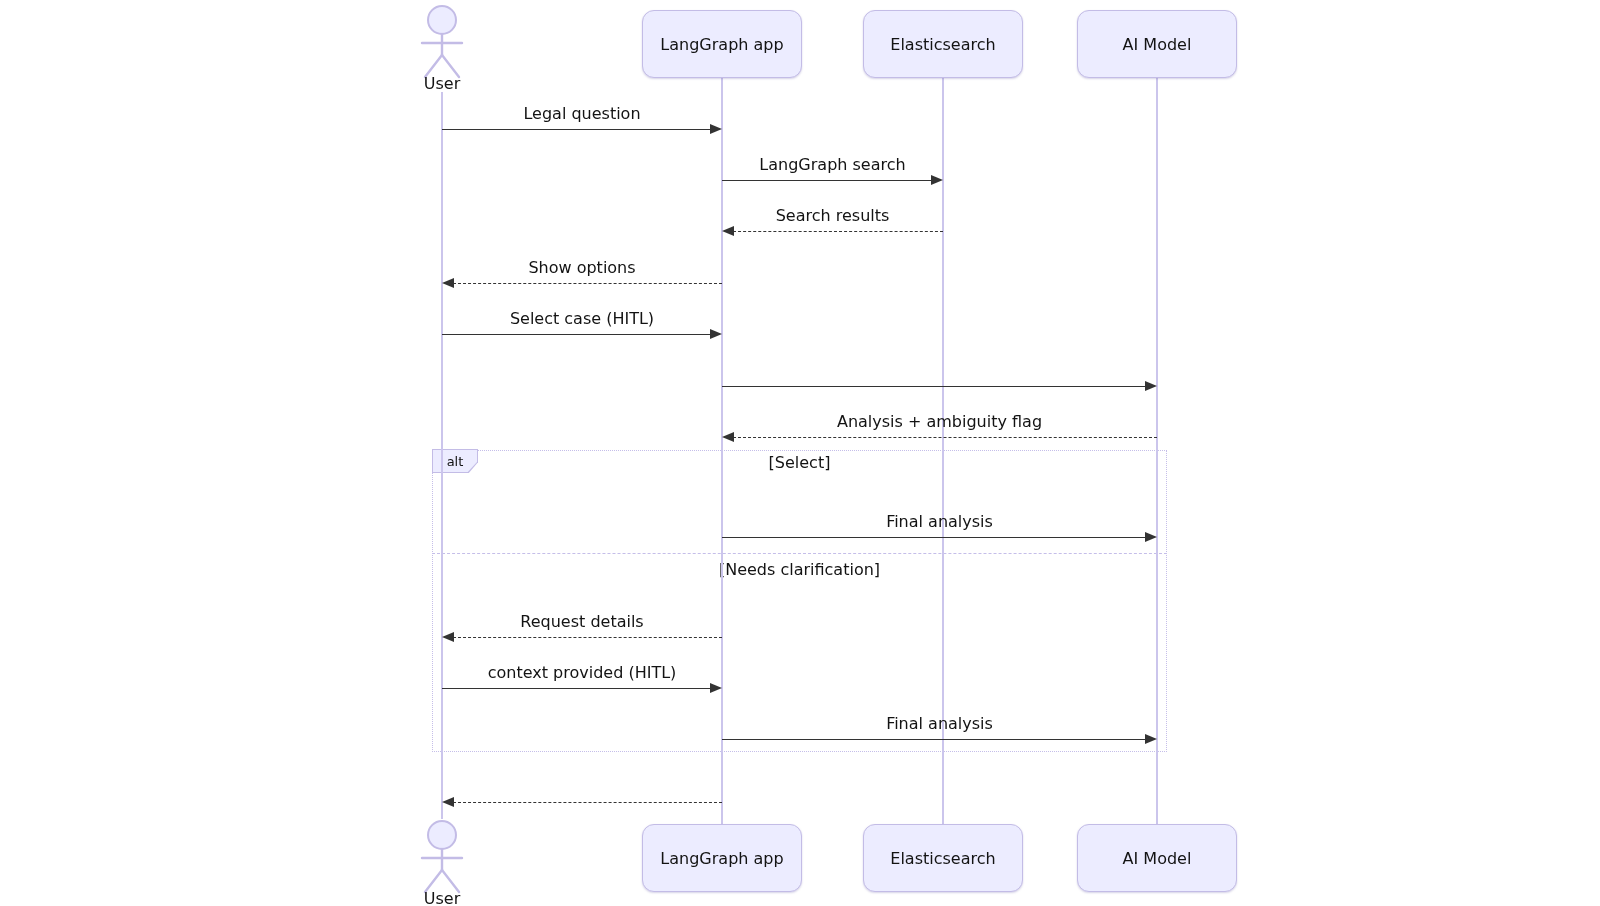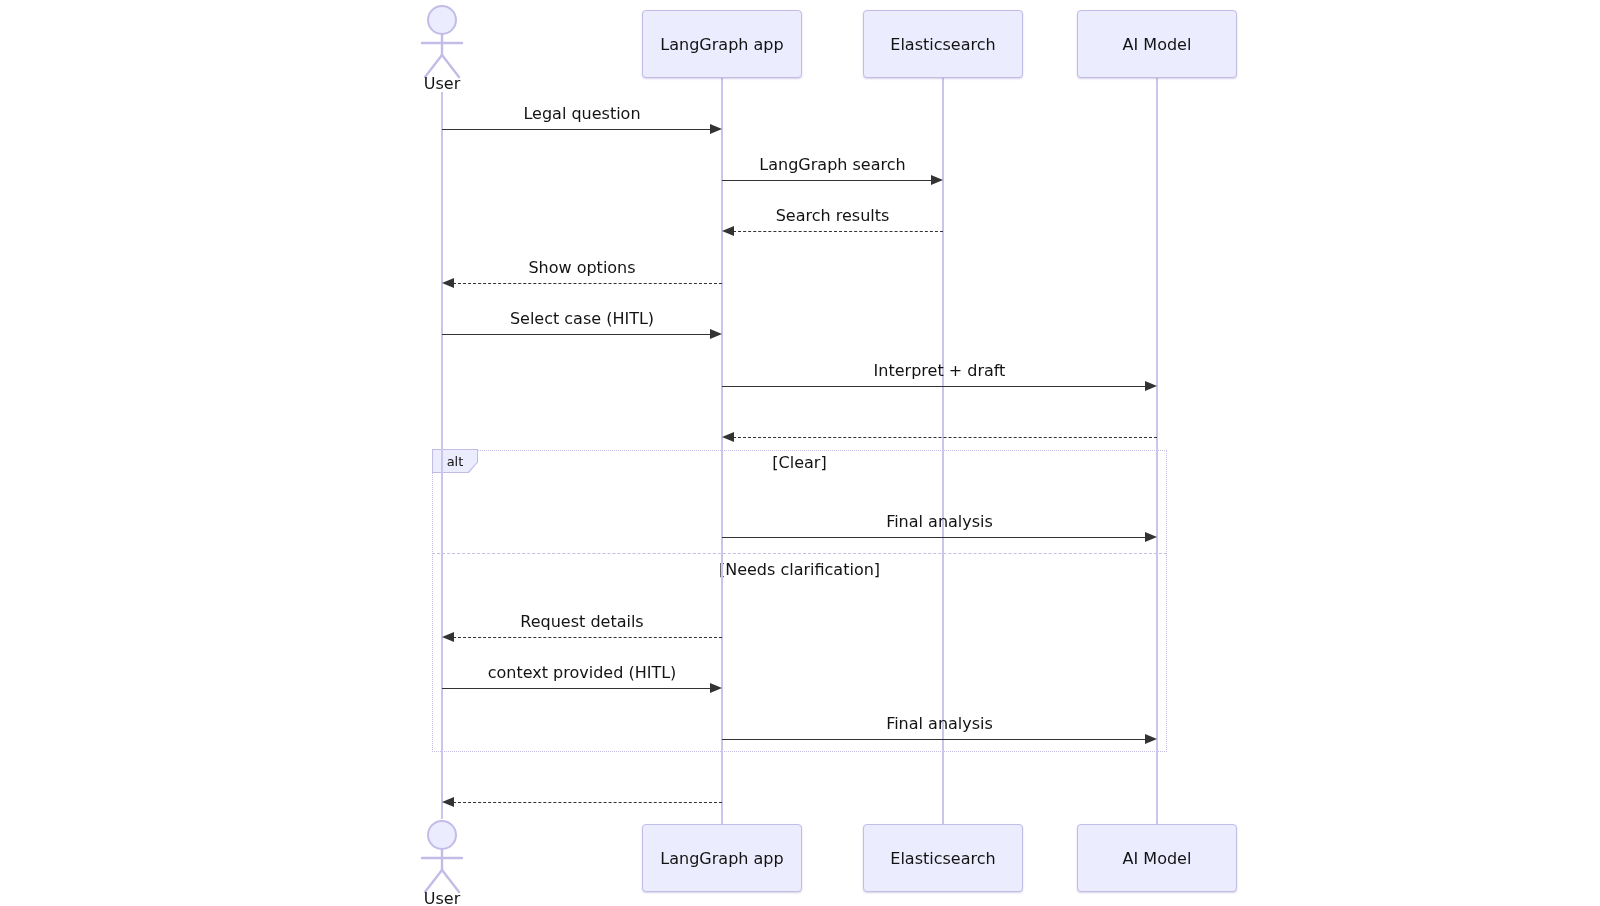--- a/index.html
+++ b/index.html
@@ -13,21 +13,21 @@
   }
   html,body{margin:0;padding:0;background:var(--bg);}
   #stage{
     position:relative;width:1600px;height:906px;background:var(--bg);
     font-family:"DejaVu Sans","Liberation Sans",sans-serif;color:var(--text);
     overflow:hidden;
   }
   .lifeline{position:absolute;width:2px;background:var(--lifeline);}
   .pbox{
     position:absolute;background:var(--pfill);border:1.5px solid var(--pborder);
-    border-radius:4px;display:flex;align-items:center;justify-content:center;
+    border-radius:12px;display:flex;align-items:center;justify-content:center;
     font-size:16px;color:var(--text);box-shadow:0 1px 2px rgba(105,95,170,.28);
     box-sizing:border-box;
   }
   .actor-fig{position:absolute;width:60px;height:78px;}
   .actor-fig svg line{stroke:var(--pborder);stroke-width:2.4;stroke-linecap:round;}
   .actor-fig svg circle{fill:var(--pfill);stroke:var(--pborder);stroke-width:2;}
   .actor-label{position:absolute;text-align:center;font-size:16px;color:var(--text);}
   .msg-label{position:absolute;text-align:center;font-size:16px;height:20px;line-height:20px;color:var(--text);}
   .msg-line{position:absolute;height:0;}
   .msg-line.solid{border-top:1.6px solid var(--line);}
@@ -48,21 +48,21 @@
 <body>
 
 <div id="stage">
   <div id="alt-frame" style="left: 432px; top: 450px; width: 735px; height: 302px;"></div>
   <div id="alt-divider" style="left: 432px; top: 553px; width: 735px;"></div>
   <div id="alt-label" style="left: 432px; top: 449px; width: 46px; height: 24px;">
     <div class="inner">
         <span>alt</span>
       </div>
   </div>
-  <div id="alt-cond-0" class="cond" style="left: 599.5px; top: 453px; width: 400px;">[Clear]</div>
+  <div id="alt-cond-0" class="cond" style="left: 599.5px; top: 453px; width: 400px;">[Select]</div>
   <div id="alt-cond-1" class="cond" style="left: 599.5px; top: 560px; width: 400px;">[Needs clarification]</div>
 <div class="lifeline" style="left: 441px; top: 92px; height: 727px;"></div>
     <div class="actor-fig" style="left: 412px; top: 2px;"><svg width="60" height="78" viewBox="0 0 60 78">
         <circle cx="30" cy="18" r="14"></circle>
         <line x1="30" y1="32" x2="30" y2="53"></line>
         <line x1="10" y1="41" x2="50" y2="41"></line>
         <line x1="30" y1="53" x2="13" y2="75"></line>
         <line x1="30" y1="53" x2="47" y2="75"></line>
       </svg></div>
     <div class="actor-fig" style="left: 412px; top: 817px;"><svg width="60" height="78" viewBox="0 0 60 78">
@@ -91,23 +91,23 @@
     <div class="arrow right" style="left: 931px; top: 175px;"></div>
     <div class="msg-label" style="left: 632.5px; top: 206px; width: 400px;">Search results</div>
     <div class="msg-line dashed" style="left: 733px; top: 231px; width: 210px;"></div>
     <div class="arrow left" style="left: 722px; top: 226px;"></div>
     <div class="msg-label" style="left: 382px; top: 258px; width: 400px;">Show options</div>
     <div class="msg-line dashed" style="left: 453px; top: 283px; width: 269px;"></div>
     <div class="arrow left" style="left: 442px; top: 278px;"></div>
     <div class="msg-label" style="left: 382px; top: 309px; width: 400px;">Select case (HITL)</div>
     <div class="msg-line solid" style="left: 442px; top: 334px; width: 269px;"></div>
     <div class="arrow right" style="left: 710px; top: 329px;"></div>
-    <div class="msg-label" style="left: 739.5px; top: 361px; width: 400px;">Interpret + draft</div>
     <div class="msg-line solid" style="left: 722px; top: 386px; width: 424px;"></div>
     <div class="arrow right" style="left: 1145px; top: 381px;"></div>
+    <div class="msg-label" style="left: 739.5px; top: 412px; width: 400px;">Analysis + ambiguity flag</div>
     <div class="msg-line dashed" style="left: 733px; top: 437px; width: 424px;"></div>
     <div class="arrow left" style="left: 722px; top: 432px;"></div>
     <div class="msg-label" style="left: 739.5px; top: 512px; width: 400px;">Final analysis</div>
     <div class="msg-line solid" style="left: 722px; top: 537px; width: 424px;"></div>
     <div class="arrow right" style="left: 1145px; top: 532px;"></div>
     <div class="msg-label" style="left: 382px; top: 612px; width: 400px;">Request details</div>
     <div class="msg-line dashed" style="left: 453px; top: 637px; width: 269px;"></div>
     <div class="arrow left" style="left: 442px; top: 632px;"></div>
     <div class="msg-label" style="left: 382px; top: 663px; width: 400px;">context provided (HITL)</div>
     <div class="msg-line solid" style="left: 442px; top: 688px; width: 269px;"></div>

